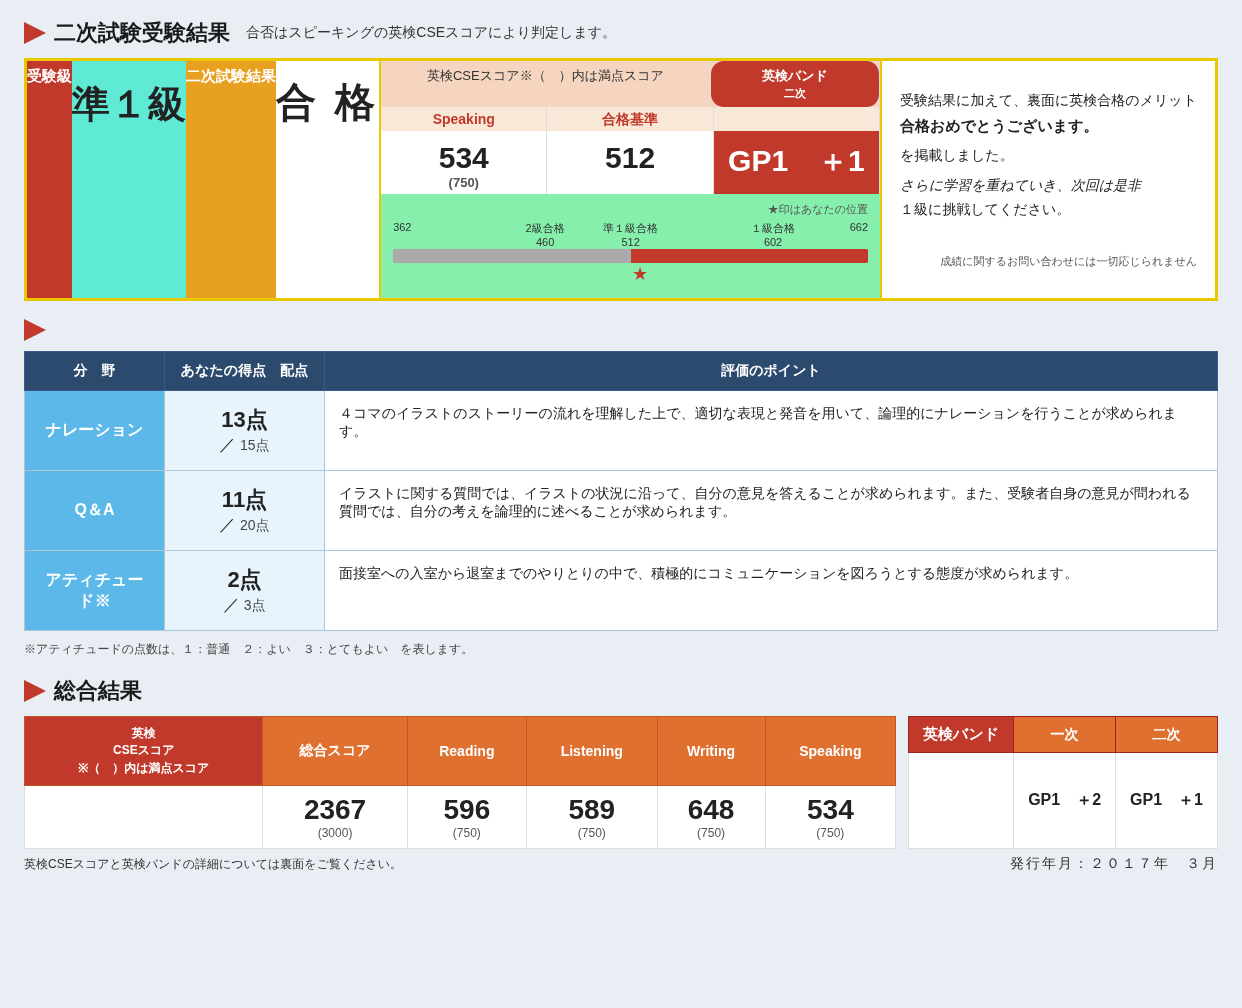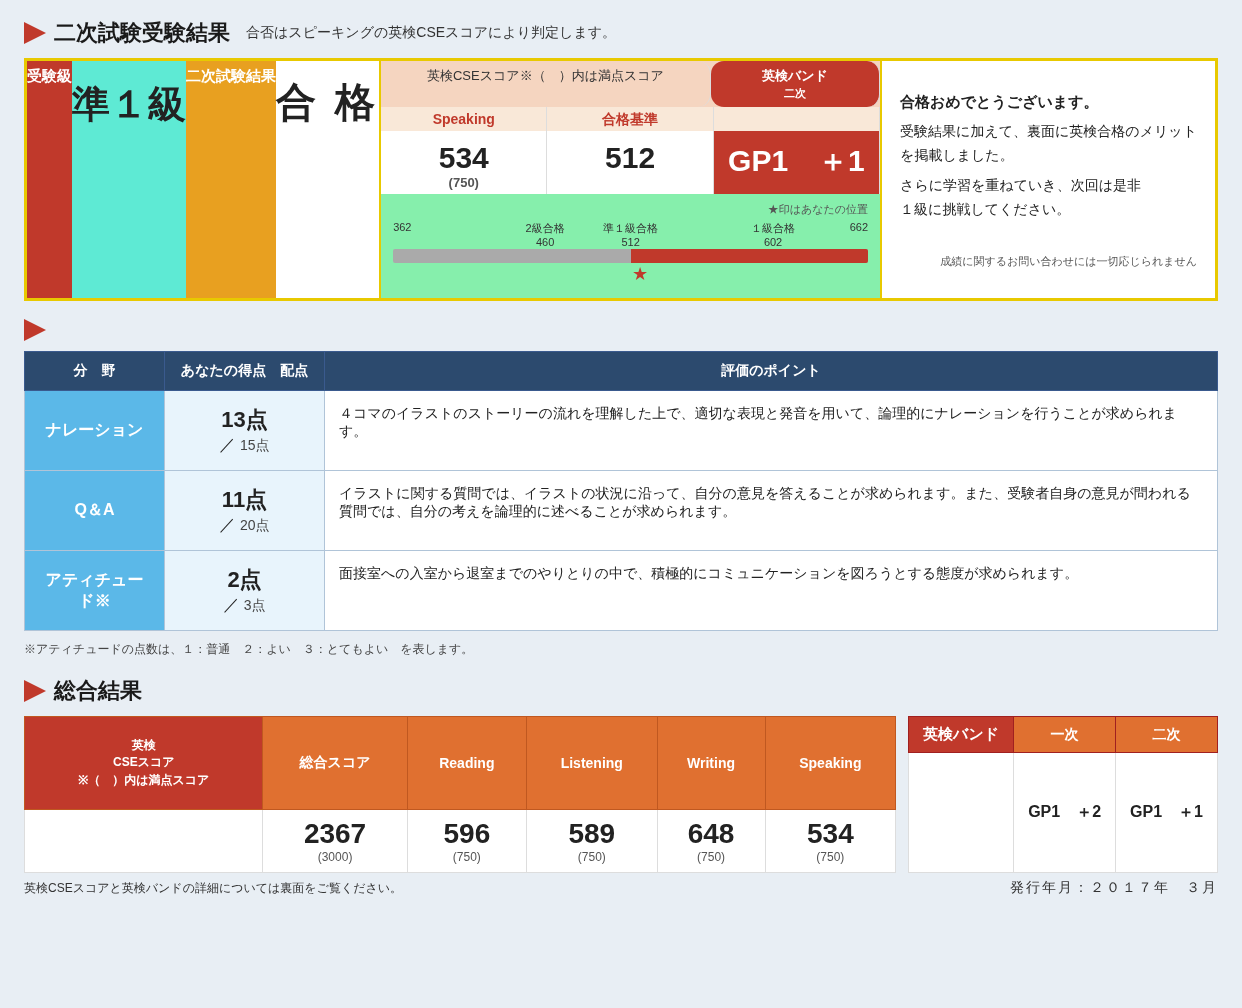--- a/index.html
+++ b/index.html
@@ -249,21 +249,21 @@
     .gr-main {
       flex: 1;
     }
     .gr-table {
       width: 100%;
       border-collapse: collapse;
     }
     .gr-table th {
       background: #e07030;
       color: #fff;
-      padding: 20px 10px;
+      padding: 8px 10px;
       font-size: 14px;
       font-weight: bold;
       text-align: center;
       border: 1px solid #c05820;
     }
     .gr-table th.cse-header {
       background: #c0392b;
       font-size: 13px;
       vertical-align: middle;
     }
@@ -392,24 +392,24 @@
             <div style="position:absolute;top:0;left:50%;right:0;height:100%;background:#c0392b;border-radius:0 2px 2px 0;"></div>
           </div>
 
           <div style="position:absolute;top:42px;left:52%;transform:translateX(-50%);font-size:18px;color:#c0392b;">★</div>
         </div>
       </div>
     </div>
 
     <div class="result-right">
       <div>
+        <div>受験結果に加えて、裏面に英検合格のメリット</div>
         <div style="font-size:15px;font-weight:bold;margin-bottom:6px;">合格おめでとうございます。</div>
-        <div>受験結果に加えて、裏面に英検合格のメリット</div>
         <div>を掲載しました。</div>
-        <div style="margin-top:6px;">さらに学習を重ねていき、次回は是非</div>
+        <div style="margin-top:6px;font-style:italic;">さらに学習を重ねていき、次回は是非</div>
         <div>１級に挑戦してください。</div>
       </div>
       <div class="result-note" style="margin-top:30px;">成績に関するお問い合わせには一切応じられません</div>
     </div>
   </div>
 </div>
 
 <div class="section2">
   <div class="section-header">
     <span class="section-header-icon"></span>

